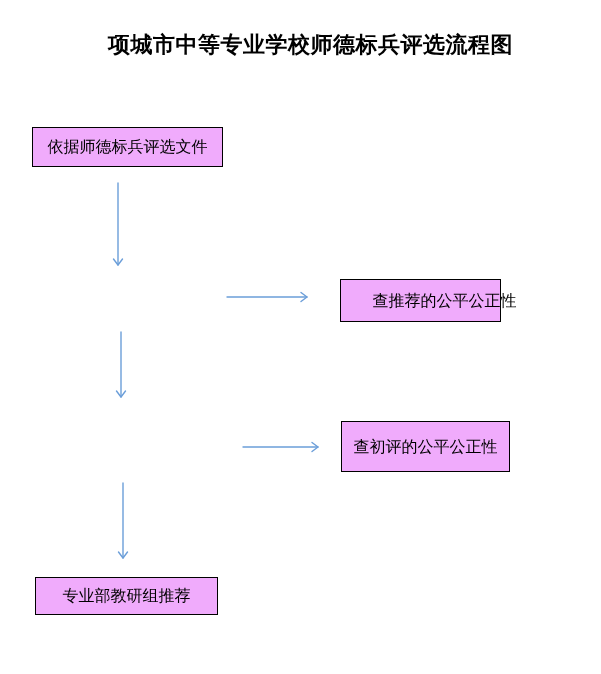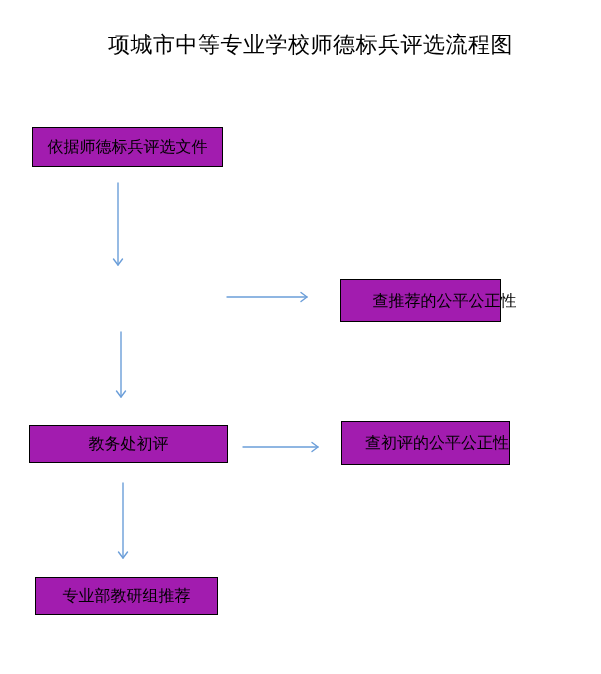--- a/index.html
+++ b/index.html
@@ -17,40 +17,40 @@
     overflow: hidden;
   }
   .title {
     position: absolute;
     top: 30px;
     left: 20px;
     width: 581px;
     margin: 0;
     text-align: center;
     font-size: 22px;
-    font-weight: normal;
+    font-weight: bold;
     letter-spacing: 0.5px;
   }
   .flow-box {
     position: absolute;
     border: 1.5px solid #000000;
-    background: #a21caf;
+    background: #f0abfc;
     display: flex;
     align-items: center;
     justify-content: center;
     font-size: 16px;
     line-height: 1;
     box-sizing: border-box;
     white-space: nowrap;
   }
   #box-step-1 { left: 32px;  top: 127px; width: 191px; height: 40px; }
   #box-step-2 { left: 31px;  top: 283px; width: 167px; height: 34px; }
   #box-check-1{ left: 340px; top: 279px; width: 161px; height: 43px; padding-left: 48px; }
   #box-step-3 { left: 29px;  top: 425px; width: 199px; height: 38px; }
-  #box-check-2{ left: 341px; top: 421px; width: 169px; height: 44px; justify-content: flex-end; }
+  #box-check-2{ left: 341px; top: 421px; width: 169px; height: 51px; }
   #box-step-4 { left: 35px;  top: 577px; width: 183px; height: 38px; }
   .arrow-layer {
     position: absolute;
     left: 0;
     top: 0;
     width: 601px;
     height: 674px;
     pointer-events: none;
   }
   .arrow-layer line, .arrow-layer polyline {
@@ -69,23 +69,20 @@
 
   <div class="flow-box" id="box-step-1">
     <span>依据师德标兵评选文件</span>
   </div>
 
 
   <div class="flow-box" id="box-check-1">
     <span>查推荐的公平公正性</span>
   </div>
 
-  <div class="flow-box" id="box-step-3">
-    <span>教务处初评</span>
-  </div>
 
   <div class="flow-box" id="box-check-2">
     <span>查初评的公平公正性</span>
   </div>
 
   <div class="flow-box" id="box-step-4">
     <span>专业部教研组推荐</span>
   </div>
 
   <svg class="arrow-layer" viewBox="0 0 601 674" xmlns="http://www.w3.org/2000/svg">

